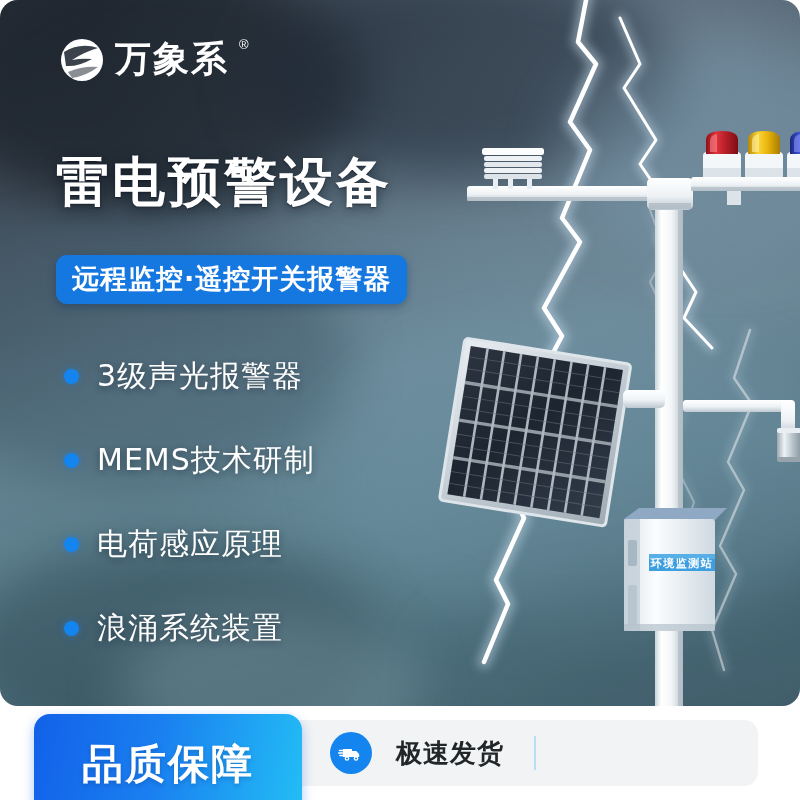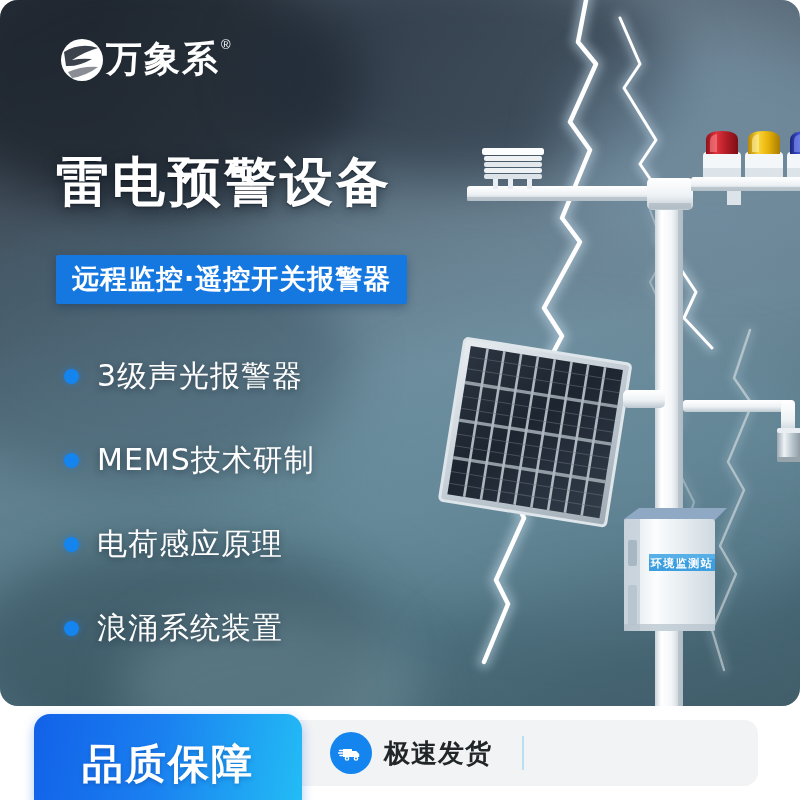--- a/index.html
+++ b/index.html
@@ -48,21 +48,21 @@
   .bolt svg { display:block; overflow:visible; }
   .bolt .glow { stroke:#cfe4f4; stroke-opacity:.45; filter:blur(5px); fill:none; stroke-linejoin:round; stroke-linecap:round; }
   .bolt .core { stroke:#ffffff; fill:none; stroke-linejoin:round; stroke-linecap:round; }
 
   
   .product { position:absolute; left:0; top:0; width:800px; height:706px; pointer-events:none;padding-left:27px; }
 
   
   .logo {
     position:absolute; left:58px; top:36px;
-    display:flex; align-items:flex-start; 
+    display:flex; align-items:flex-start; gap:9px;
   }
   .logo-mark { width:48px; height:48px; position:relative; flex:none; }
   .logo-text {
     font-size:36px; font-weight:bold; color:#ffffff;
     letter-spacing:2px; line-height:46px;
     font-family:"DejaVu Sans","Liberation Sans",sans-serif;
   }
   .logo-r { font-size:13px; color:#ffffff; line-height:18px; margin-left:1px; }
 
   
@@ -72,21 +72,21 @@
     letter-spacing:3px; line-height:74px;
     text-shadow:0 3px 14px rgba(8,16,28,.55), 0 1px 2px rgba(8,16,28,.5);
     font-family:"DejaVu Sans","Liberation Sans",sans-serif;
   }
 
   
   .subtitle {
     position:absolute; left:56px; top:255px;
     padding:7px 16px 9px 16px;
     background:#1577e0;
-    border-radius:2px;
+    border-radius:11px;
     font-size:27px; font-weight:bold; color:#ffffff;
     letter-spacing:1px; line-height:33px;
     font-family:"DejaVu Sans","Liberation Sans",sans-serif;
     box-shadow:0 3px 10px rgba(6,40,80,.35);
   }
 
   
   .features { position:absolute; left:64px; top:345px; }
   .feature {
     display:flex; align-items:center; gap:18px;
@@ -129,21 +129,21 @@
     font-size:41px; font-weight:bold; color:#ffffff;
     letter-spacing:2px;
     font-family:"DejaVu Sans","Liberation Sans",sans-serif;
     text-shadow:0 2px 4px rgba(10,60,140,.35);
   }
   .trust-items {
     position:absolute; left:330px; top:14px;
     width:428px; height:66px;
     display:flex; align-items:center;
   }
-  .trust-item { display:flex; align-items:center; gap:12px;text-align:right; }
+  .trust-item { display:flex; align-items:center; gap:24px;text-align:right; }
   .trust-icon {
     width:42px; height:42px; border-radius:50%;
     background:#1484ef; flex:none;
     display:flex; align-items:center; justify-content:center;
   }
   .trust-label {
     font-size:26px; font-weight:bold; color:#222628;
     letter-spacing:1px;
     font-family:"DejaVu Sans","Liberation Sans",sans-serif;
   }

